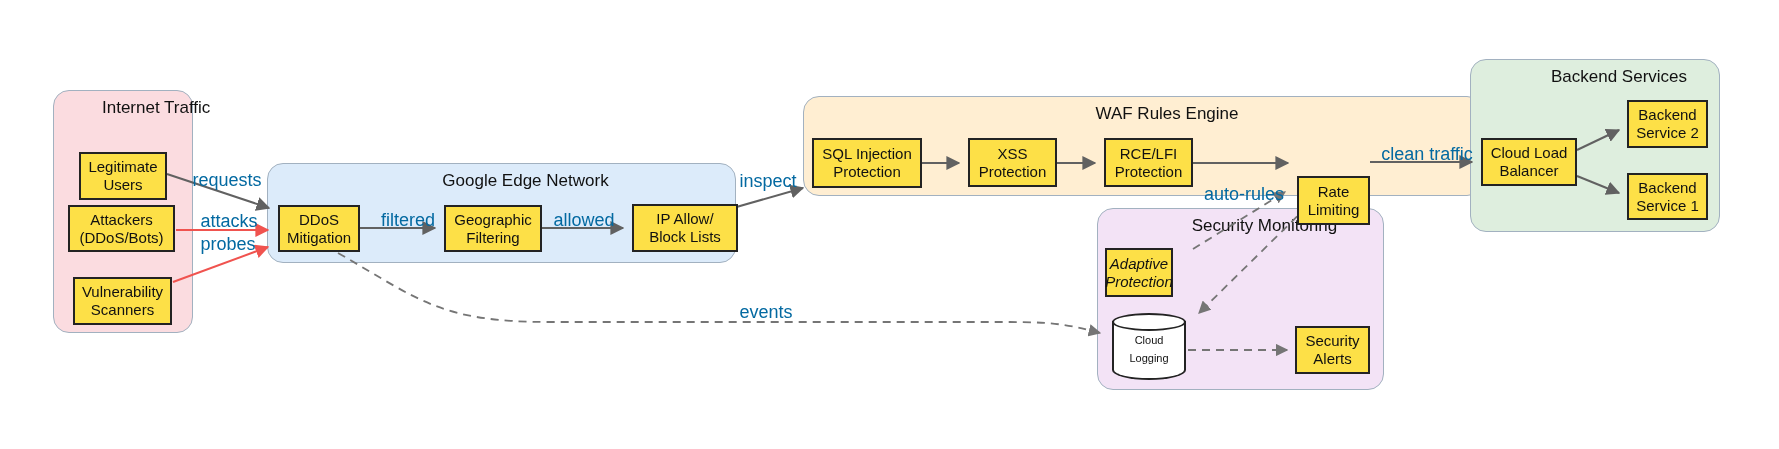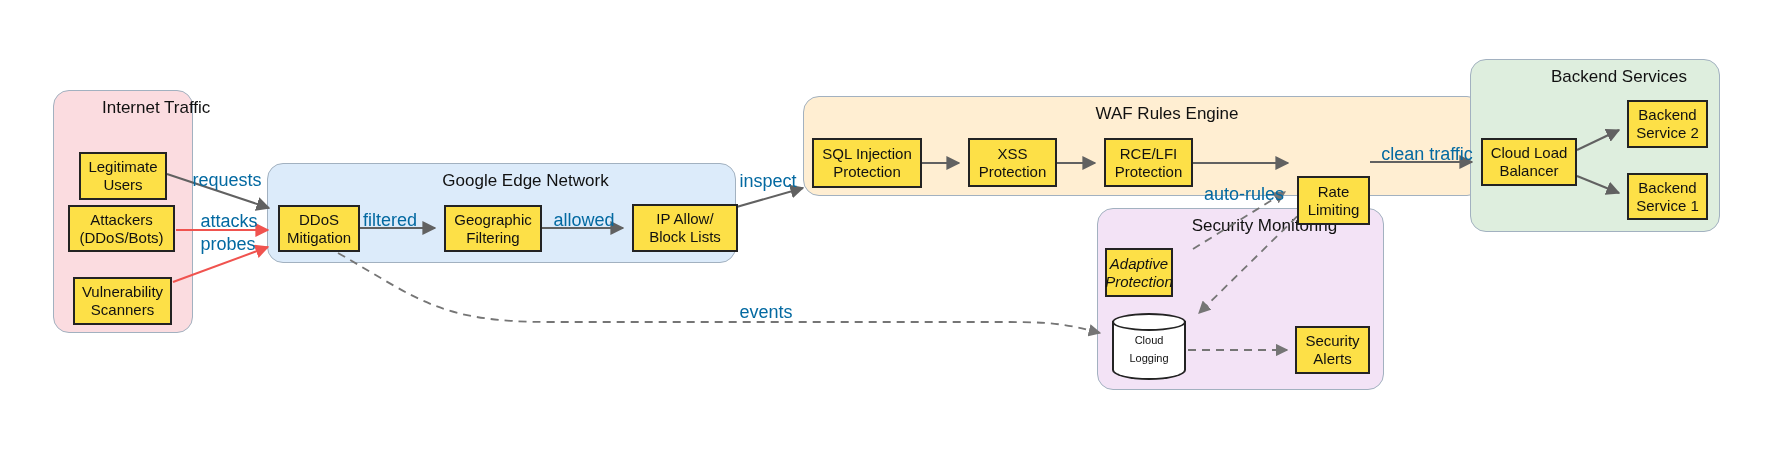--- a/index.html
+++ b/index.html
@@ -137,20 +137,20 @@
 Service 2</span>
   </div>
   <div class="node" style="left:1627px;top:173px;width:81px;height:47px;">
     <span>Backend
 Service 1</span>
   </div>
 
   <div class="edge-label" style="left:227px;top:180px;">requests</div>
   <div class="edge-label" style="left:229px;top:221px;">attacks</div>
   <div class="edge-label" style="left:228px;top:244px;">probes</div>
-  <div class="edge-label" style="left:390px;top:220px;">filtered</div>
+  <div class="edge-label" style="left:408px;top:220px;">filtered</div>
   <div class="edge-label" style="left:584px;top:220px;">allowed</div>
   <div class="edge-label" style="left:768px;top:181px;">inspect</div>
   <div class="edge-label" style="left:1427px;top:154px;">clean traffic</div>
   <div class="edge-label" style="left:1244px;top:194px;">auto-rules</div>
   <div class="edge-label" style="left:766px;top:312px;">events</div>
 
 </div>
 
 </body></html>

